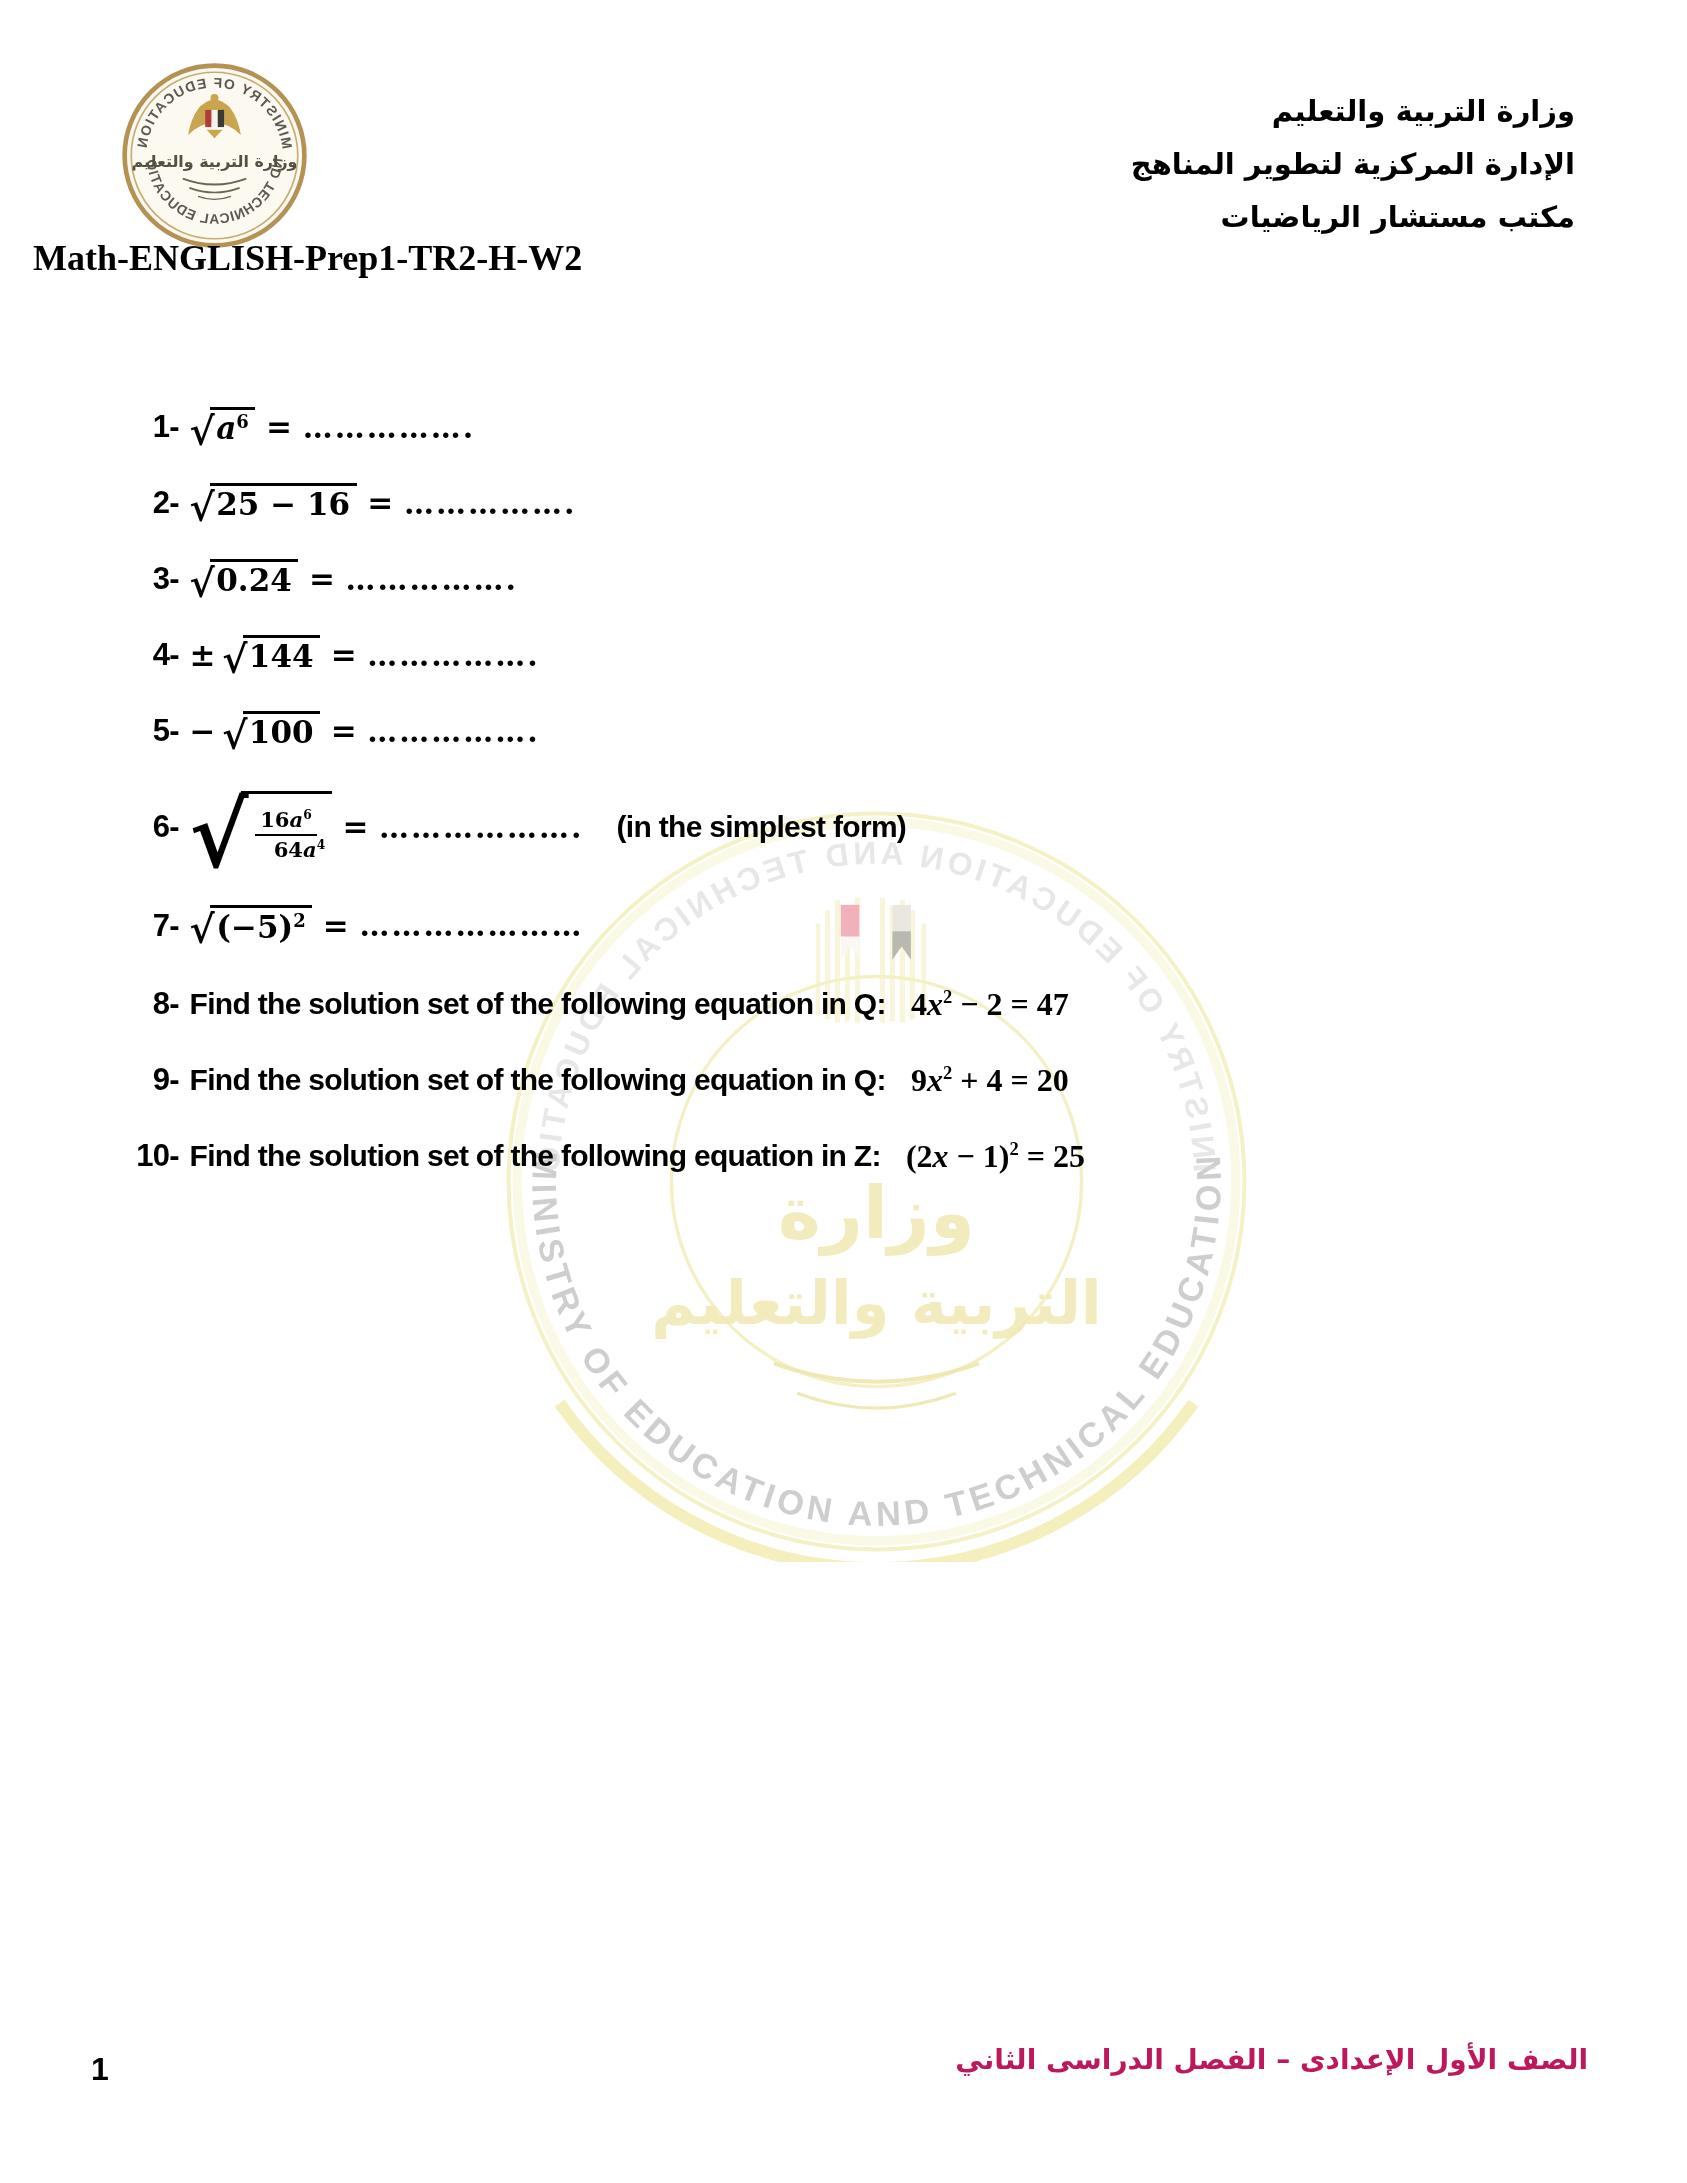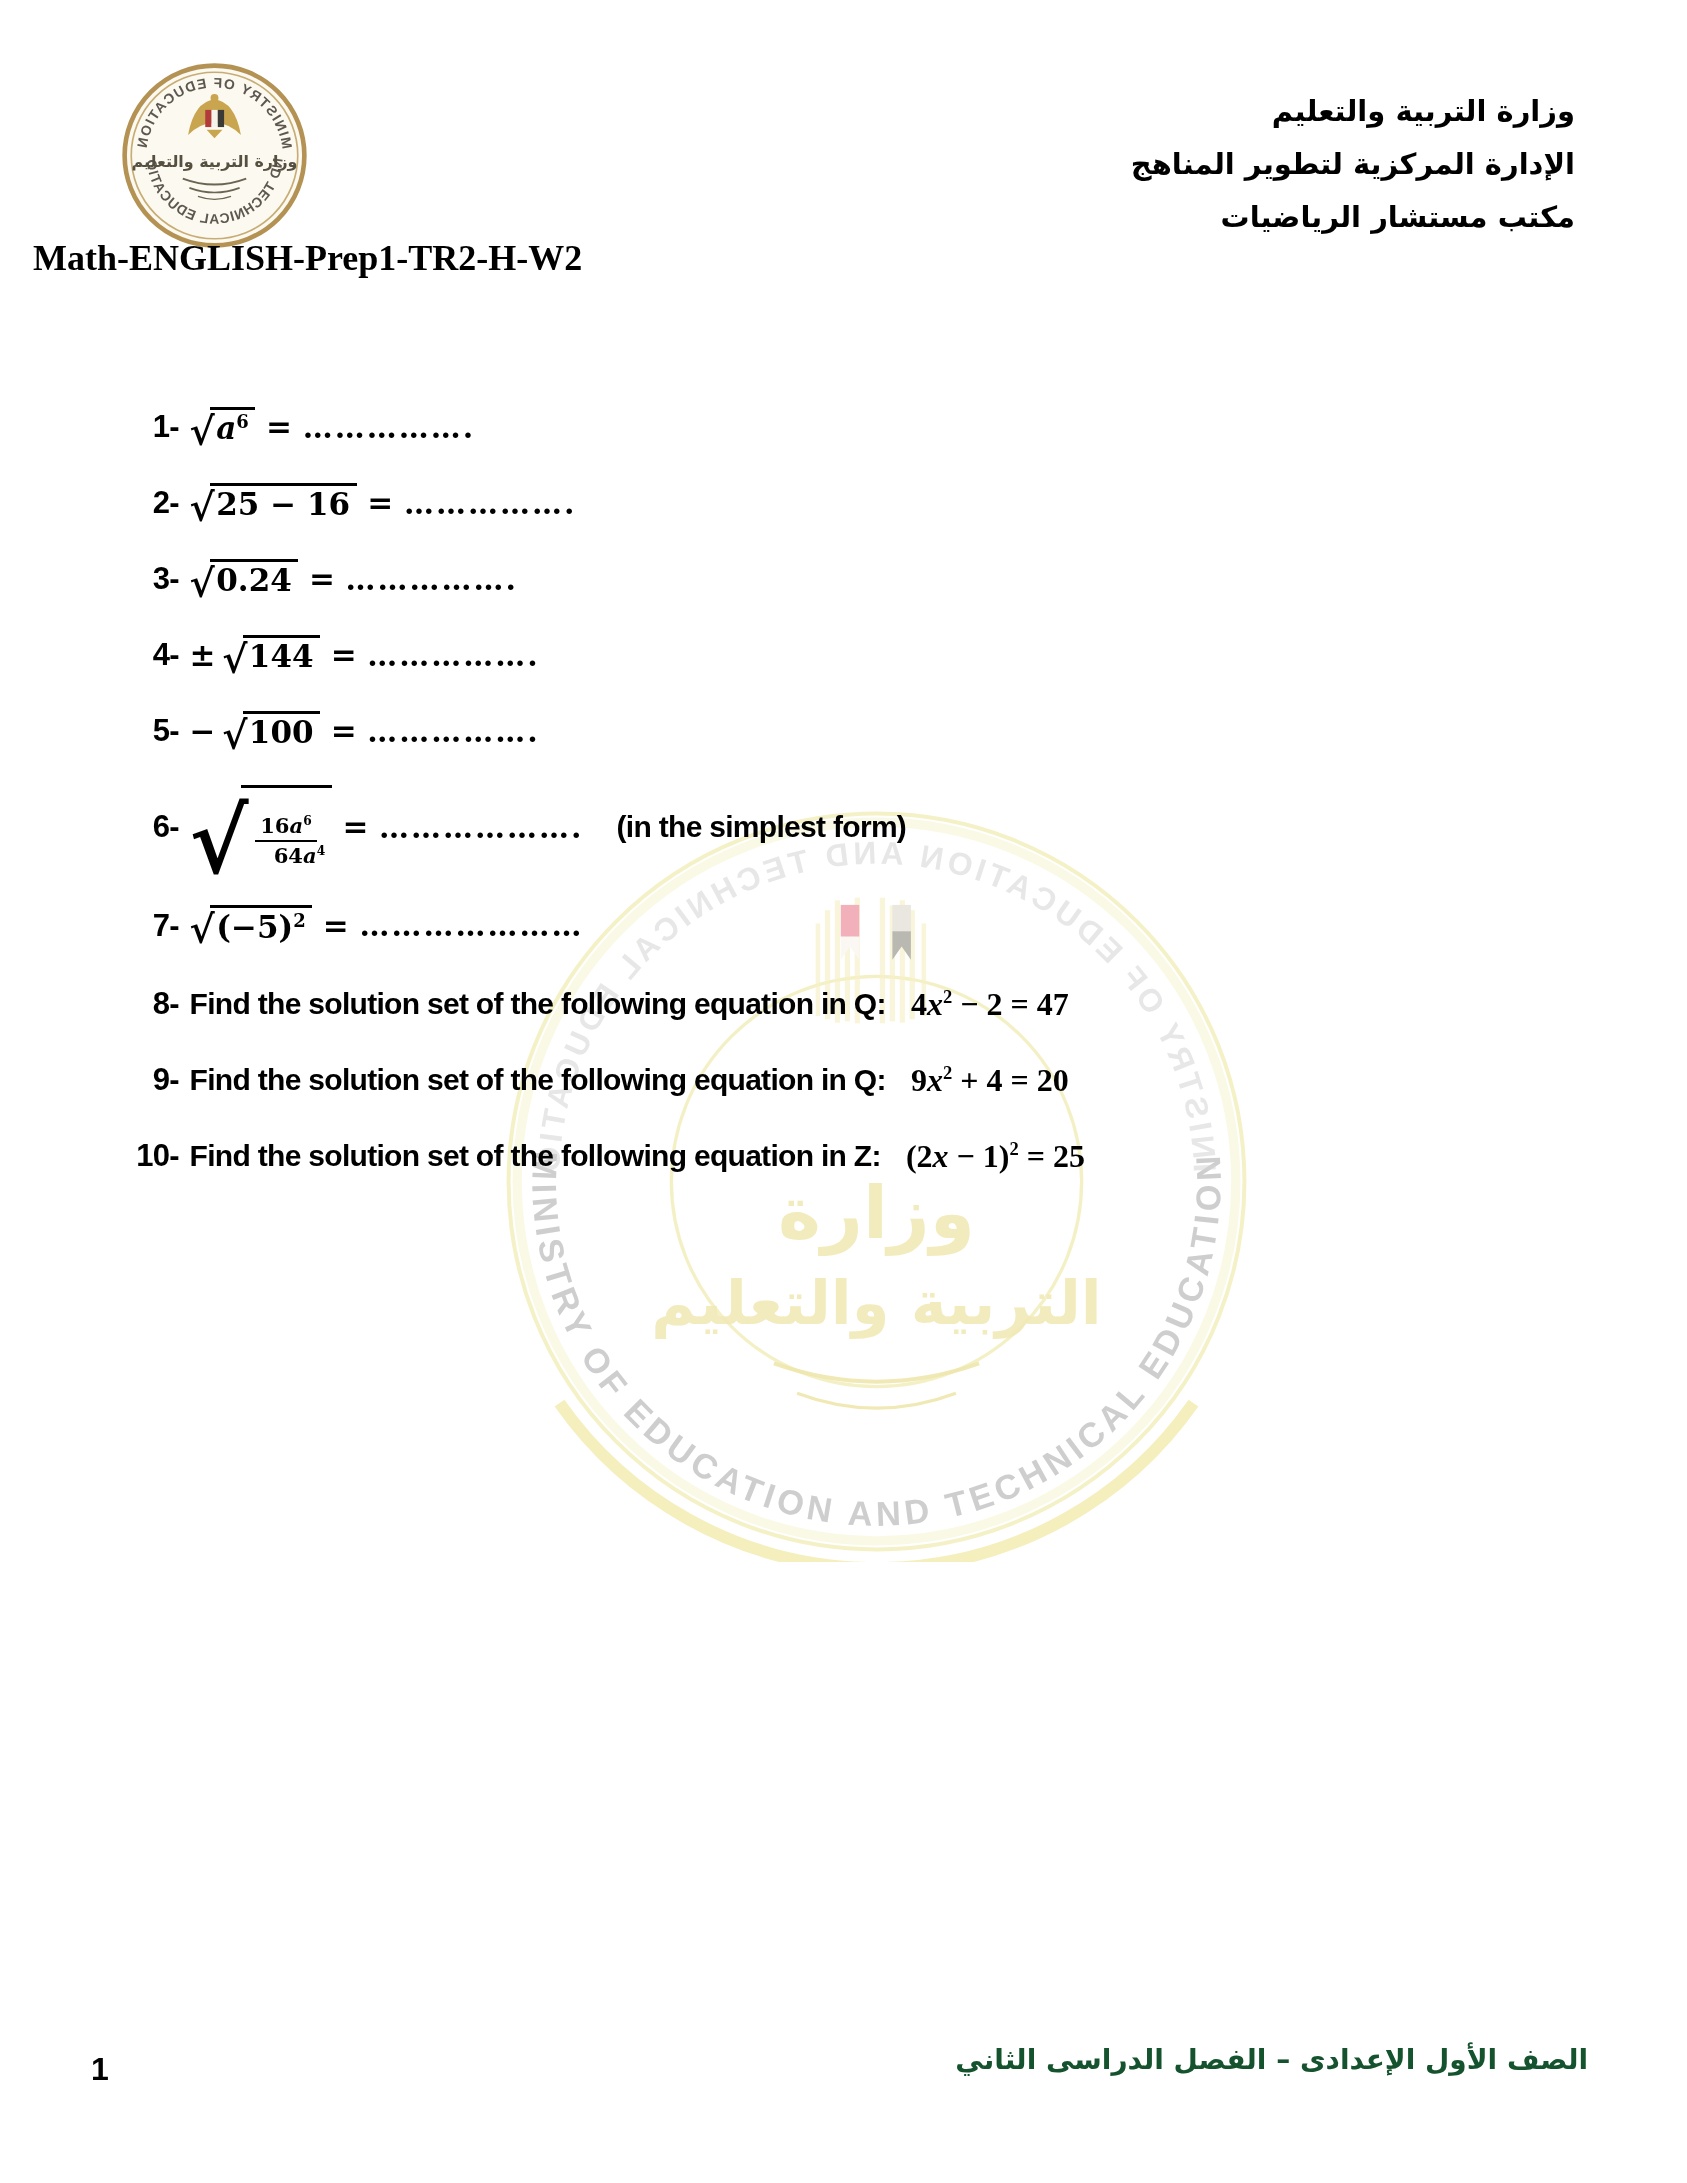--- a/index.html
+++ b/index.html
@@ -24,36 +24,36 @@
         font-weight:700;font-size:31px;letter-spacing:-0.7px;}
   .math{display:inline-flex;align-items:center;gap:6.6px;font-family:"DejaVu Serif","Liberation Serif",serif;
         font-weight:700;font-size:31px;}
   .math i{font-style:italic;}
   sup{font-size:.58em;}
   .prefix{font-weight:700;}
   .sqrt{display:inline-flex;align-items:flex-end;}
   .rg{font-size:1.24em;line-height:.8;margin-right:-4.6px;font-weight:700;}
   .rc{border-top:3.3px solid #000;padding:0.7px 6.6px 1.3px 6px;}
   .sqrt.tallroot .rg{font-size:2.9em;line-height:.6;margin-right:-8px;}
-  .sqrt.tallroot .rc{border-top:3.3px solid #000;padding-top:16px;}
+  .sqrt.tallroot .rc{border-top:3.3px solid #000;padding-top:4px;}
   .frac{display:inline-flex;flex-direction:column;align-items:center;font-size:.68em;line-height:1.12;}
   .fnum{border-bottom:2.6px solid #000;padding:0 5.3px 2px;}
   .fden{padding-top:2px;margin-left:27px;}
   .equals{font-family:"DejaVu Serif",serif;font-weight:700;font-size:31px;}
   .dots{font-family:"DejaVu Serif",serif;font-weight:700;font-size:30px;letter-spacing:2px;}
   .note{font-family:"Liberation Sans",sans-serif;font-weight:700;font-size:30px;letter-spacing:-0.7px;margin-left:22.5px;}
   .ptext{font-family:"Liberation Sans",sans-serif;font-weight:700;font-size:30px;letter-spacing:-0.7px;}
   .equation{font-family:Liberation Serif, serif;font-weight:700;font-size:32px;margin-left:14.6px;white-space:nowrap;}
   
   .watermark{position:absolute;left:496px;top:801px;width:761px;height:761px;z-index:1;pointer-events:none;}
   
   .page-num{position:absolute;left:91px;top:2051px;font-family:"Liberation Sans",sans-serif;
             font-weight:700;font-size:32px;}
   .footer-ar{position:absolute;right:99px;top:2043px;direction:rtl;font-family:"DejaVu Sans",sans-serif;
-             font-weight:700;font-size:28px;color:#14532d;}
+             font-weight:700;font-size:28px;color:#be185d;}
 </style>
 </head>
 <body>
 
 <div class="page">
 
   <div class="logo">
     <svg width="189" height="189" viewBox="0 0 286 286">
       <defs>
         <path id="lgTop" d="M 40,143 A 103,103 0 0 1 246,143"></path>

